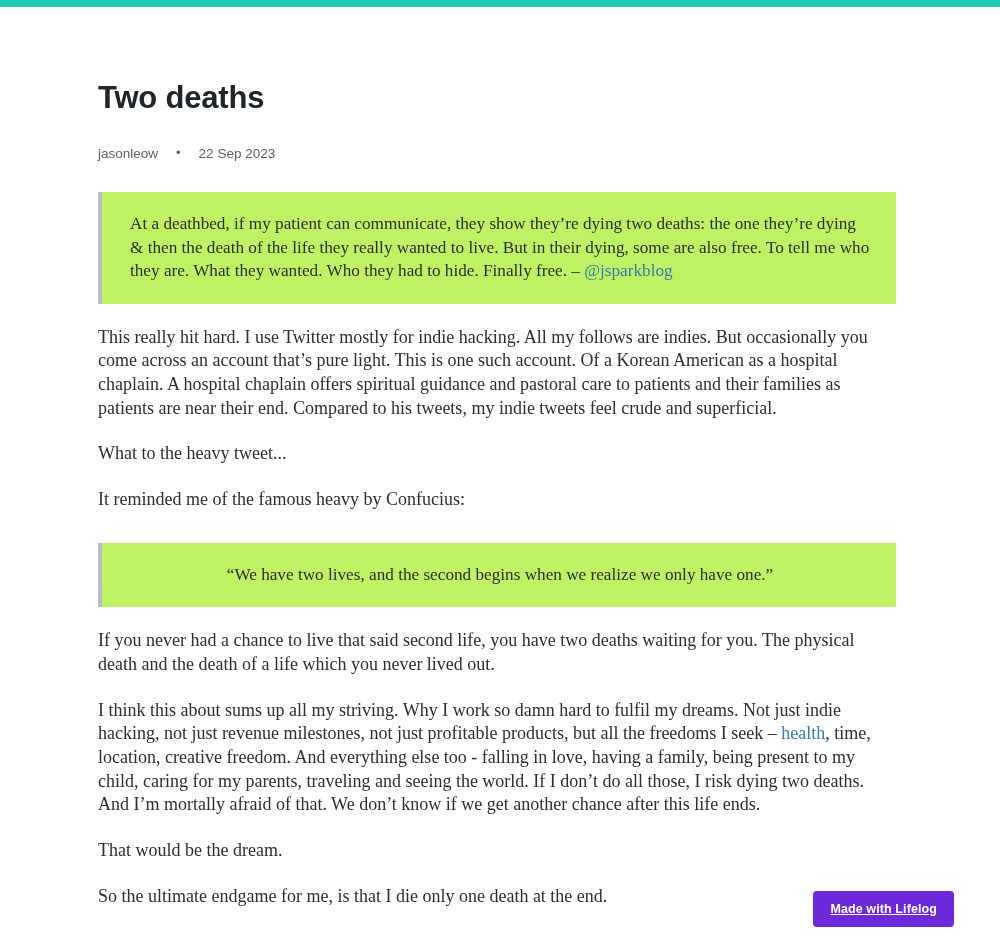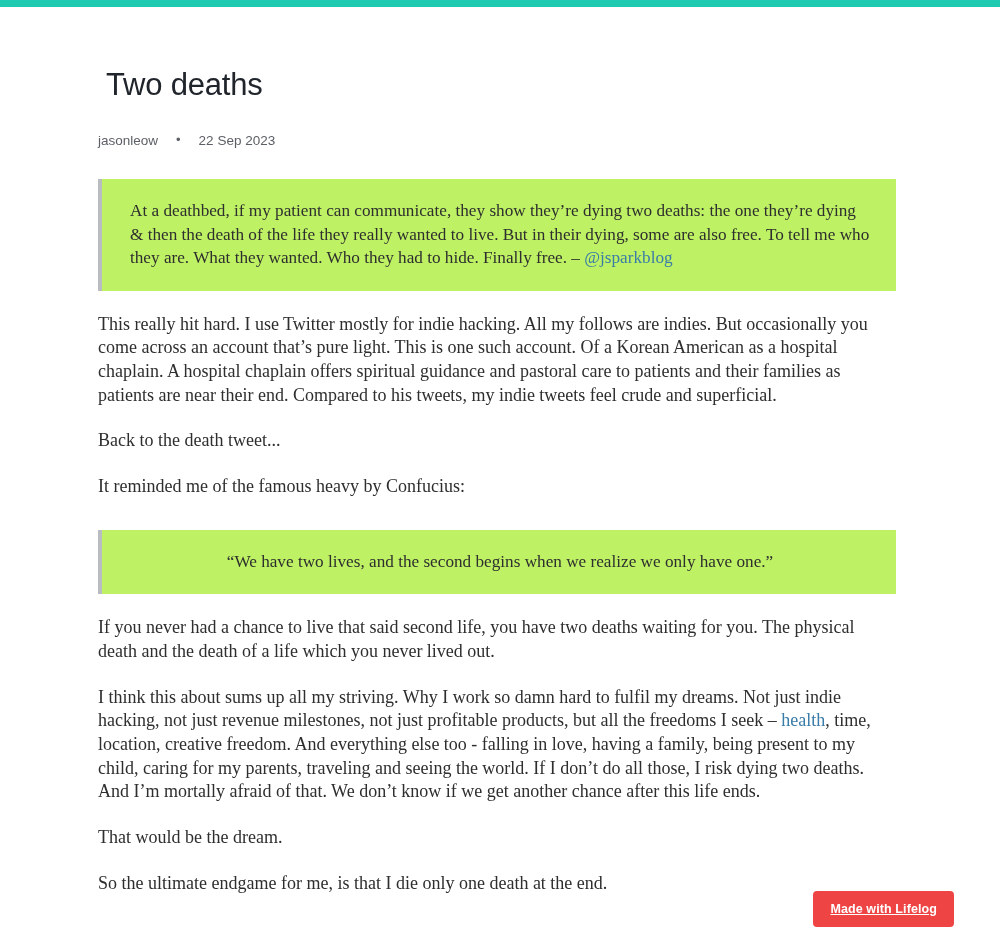--- a/index.html
+++ b/index.html
@@ -22,24 +22,24 @@
   }
   .page {
     position: relative;
     width: 1000px;
     box-sizing: border-box;
     padding: 0 98px;
   }
   .post-title {
     font-family: "Liberation Sans", sans-serif;
     font-size: 31px;
-    font-weight: normal;
+    font-weight: bold;
     color: #20242b;
-    margin: 8px;
-    padding-top: 52px;
+    margin: 0;
+    padding-top: 73px;
     letter-spacing: -0.2px;
   }
   .meta {
     font-family: "Liberation Sans", sans-serif;
     font-size: 13.5px;
     color: #5c6066;
     margin-top: 30px;
     display: flex;
     align-items: center;
     gap: 18px;
@@ -80,21 +80,21 @@
     color: #3a7ca8;
     text-decoration: none;
   }
   .badge-wrap {
     position: absolute;
     right: 46px;
     bottom: 23px;
   }
   .badge {
     display: inline-block;
-    background: #ef4444;
+    background: #6d28d9;
     color: #ffffff;
     font-family: "Liberation Sans", sans-serif;
     font-size: 12.5px;
     font-weight: bold;
     padding: 11px 17px;
     border-radius: 4px;
     letter-spacing: 0.1px;
     cursor: pointer;
   }
 </style>
@@ -112,21 +112,21 @@
     <span class="dot">•</span>
     <span>22 Sep 2023</span>
   </div>
 
   <blockquote class="quote">
     <p><span>At a deathbed, if my patient can communicate, they show they’re dying two deaths: the one they’re dying &amp; then the death of the life they really wanted to live. But in their dying, some are also free. To tell me who they are. What they wanted. Who they had to hide. Finally free. – </span><a class="link" href="#">@jsparkblog</a></p>
   </blockquote>
 
   <p class="body-p">This really hit hard. I use Twitter mostly for indie hacking. All my follows are indies. But occasionally you come across an account that’s pure light. This is one such account. Of a Korean American as a hospital chaplain. A hospital chaplain offers spiritual guidance and pastoral care to patients and their families as patients are near their end. Compared to his tweets, my indie tweets feel crude and superficial.</p>
 
-  <p class="body-p">Back to the death tweet...</p>
+  <p class="body-p">What to the heavy tweet...</p>
 
   <p class="body-p">It reminded me of the famous heavy by Confucius:</p>
 
   <blockquote class="quote short">
     <p>“We have two lives, and the second begins when we realize we only have one.”</p>
   </blockquote>
 
   <p class="body-p">If you never had a chance to live that said second life, you have two deaths waiting for you. The physical death and the death of a life which you never lived out.</p>
 
   <p class="body-p"><span>I think this about sums up all my striving. Why I work so damn hard to fulfil my dreams. Not just indie hacking, not just revenue milestones, not just profitable products, but all the freedoms I seek – </span><a class="link" href="#">health</a><span>, time, location, creative freedom. And everything else too - falling in love, having a family, being present to my child, caring for my parents, traveling and seeing the world. If I don’t do all those, I risk dying two deaths. And I’m mortally afraid of that. We don’t know if we get another chance after this life ends.</span></p>

